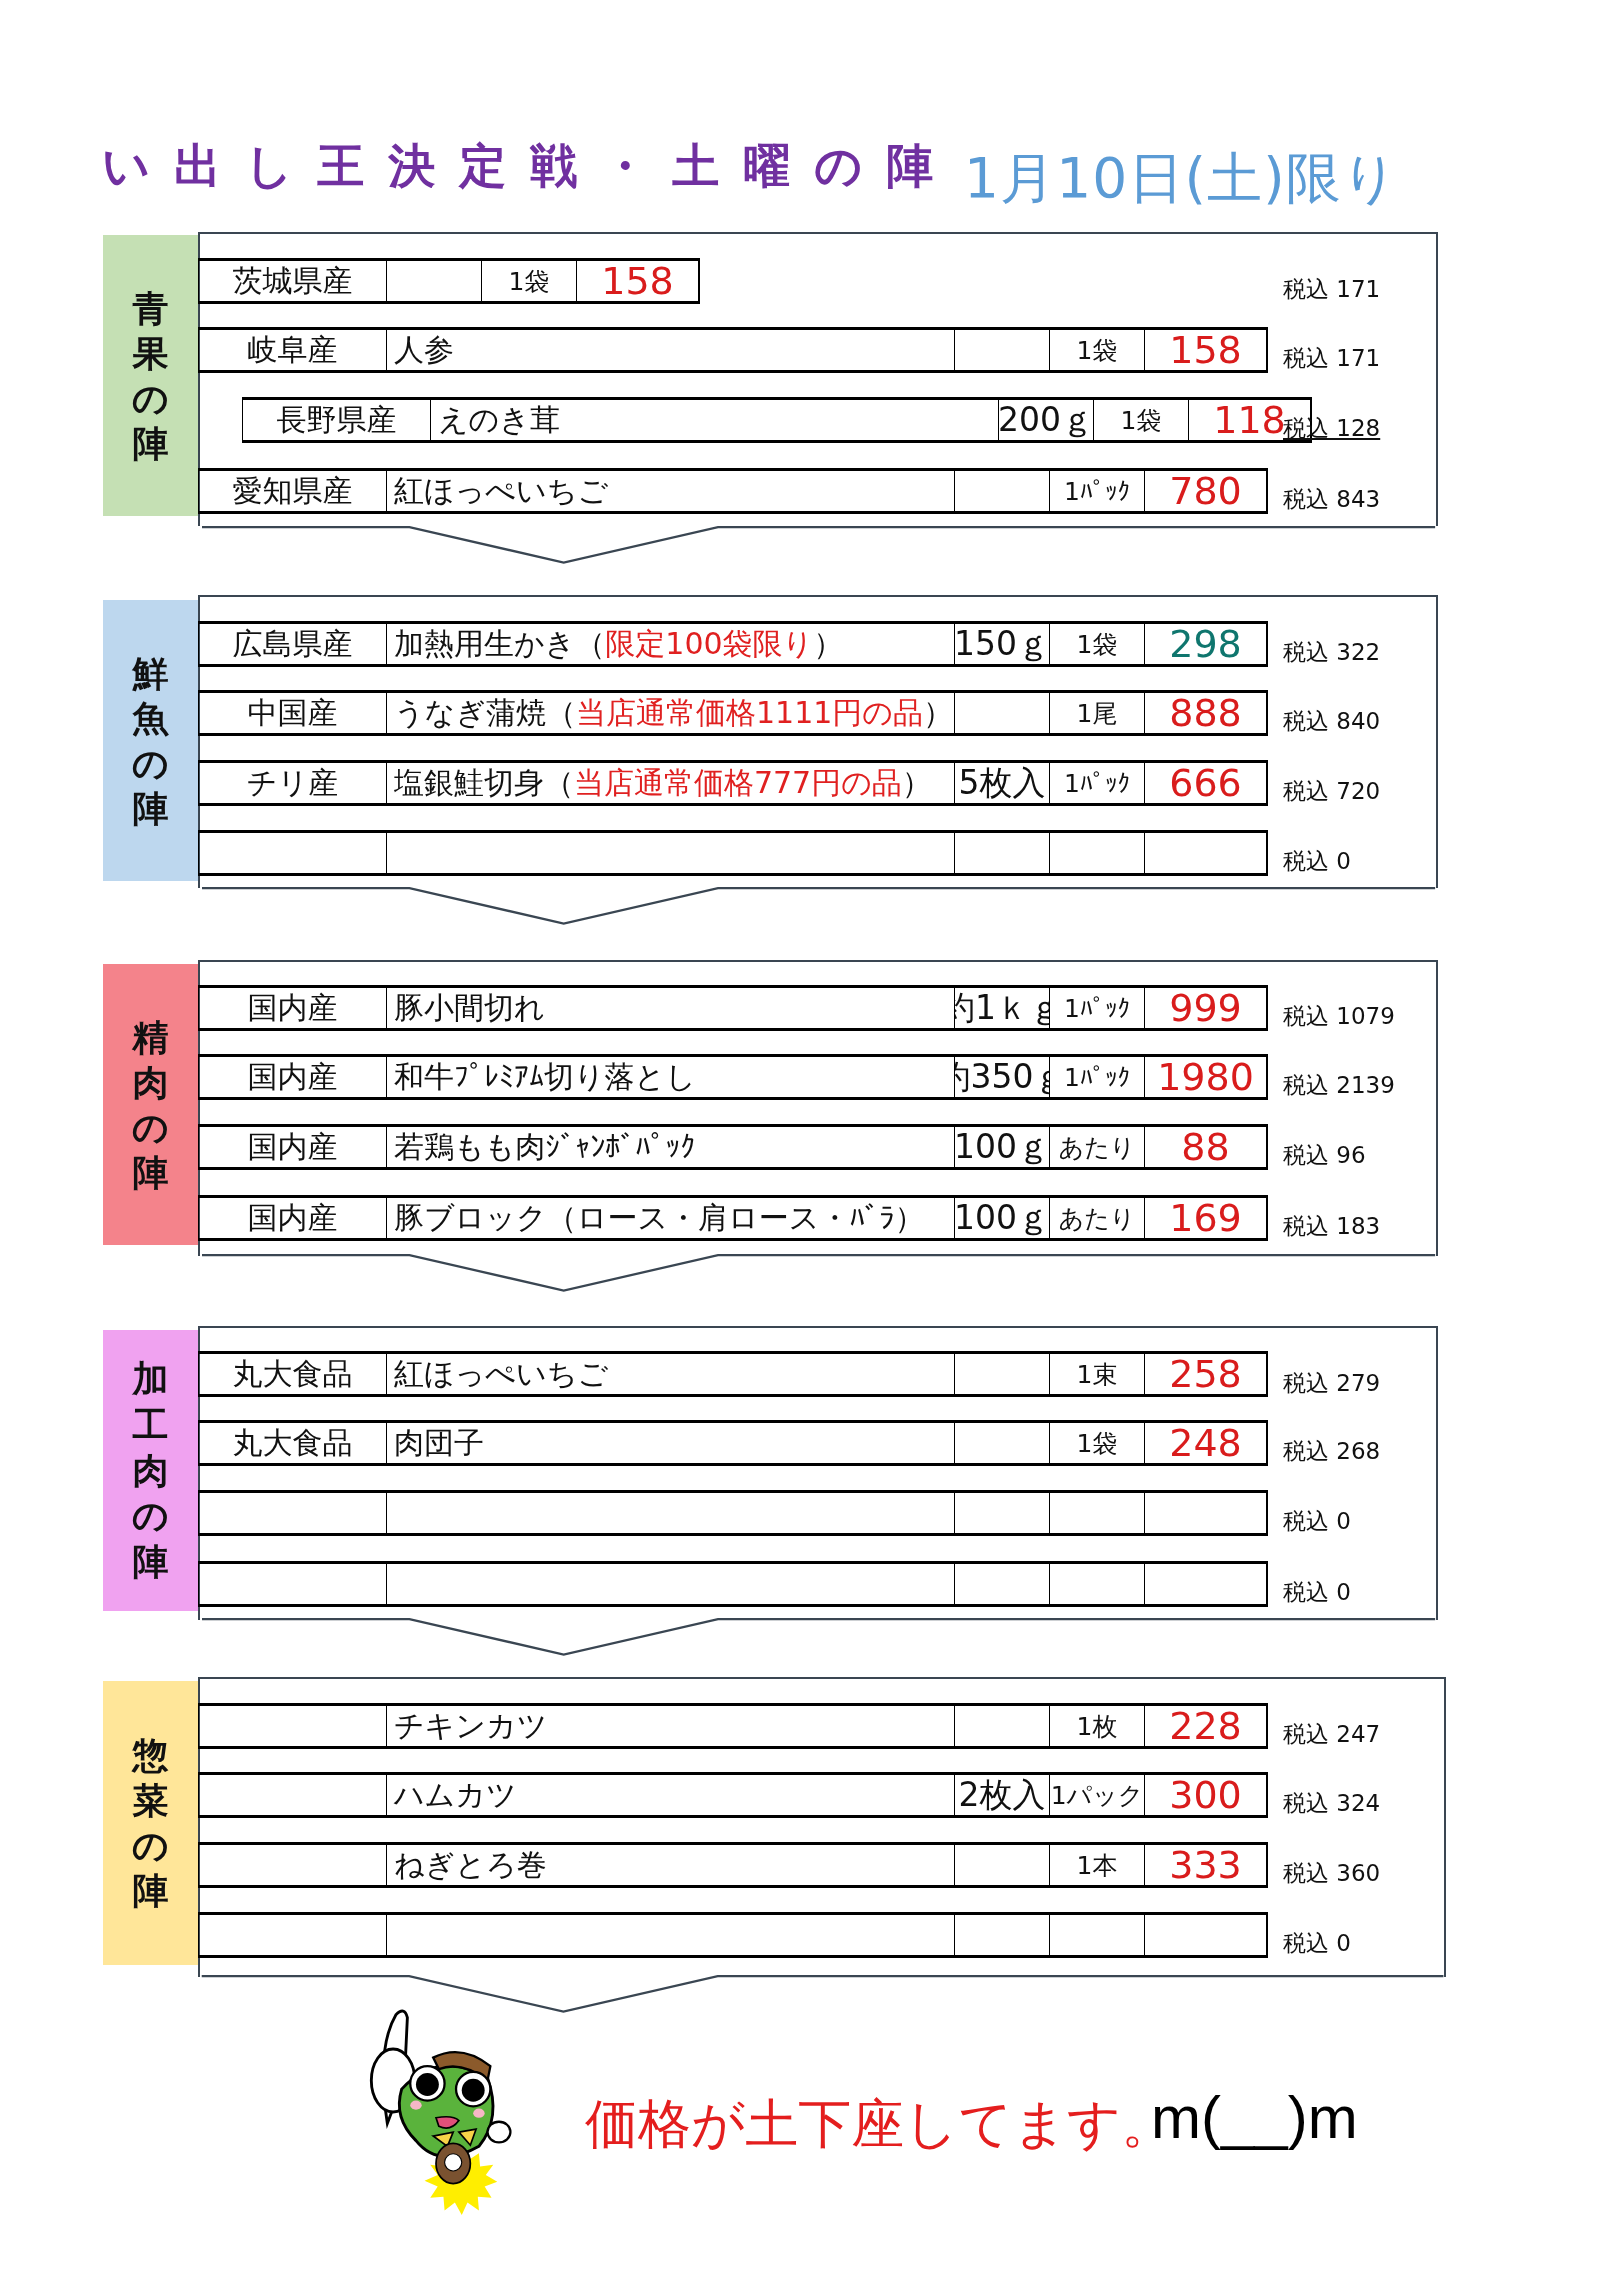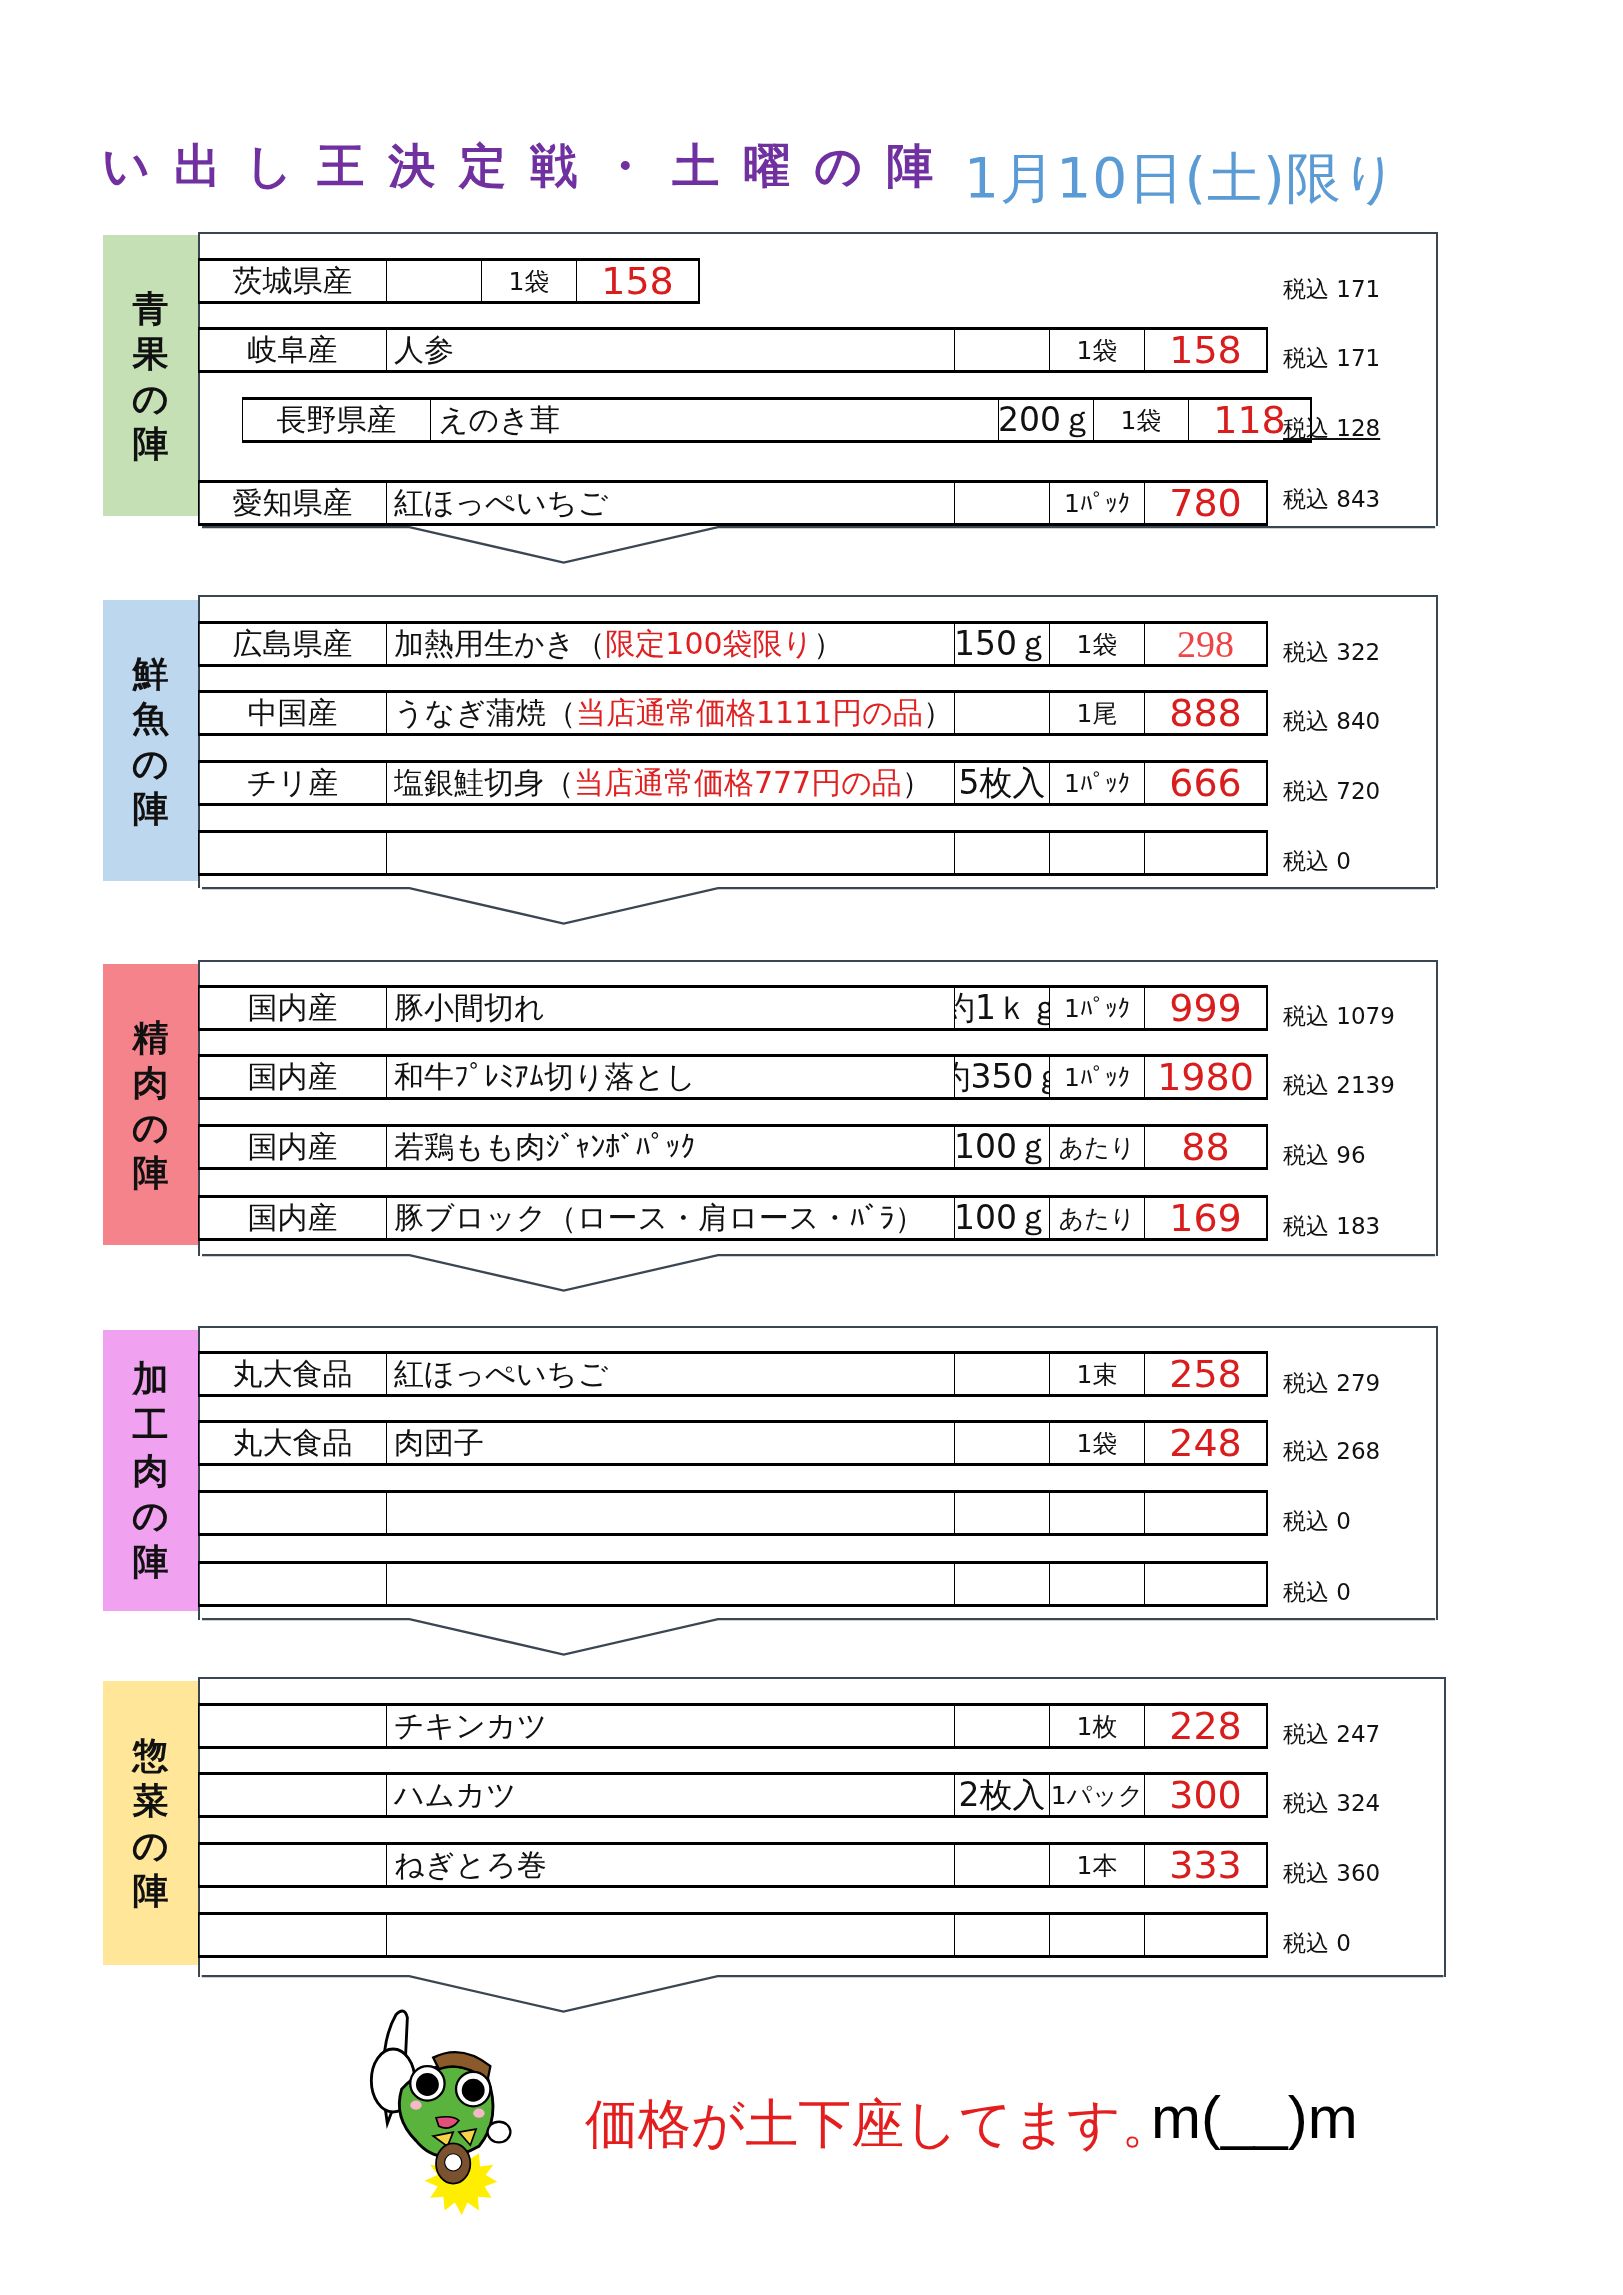--- a/index.html
+++ b/index.html
@@ -71,21 +71,21 @@
         <div class="cell c-name">
           <span>えのき茸</span>
           <span class="red"></span>
           <span></span>
         </div>
         <div class="cell c-weight">200ｇ</div>
         <div class="cell c-unit">1袋</div>
         <div class="cell c-price" style="color: rgb(217, 28, 28);">118</div>
       </div>
       <div class="tax" style="top: 413px; text-decoration: underline;">税込 128</div>
-      <div class="row" style="top: 480px;">
+      <div class="row" style="top: 468px;">
         <div class="cell c-origin">愛知県産</div>
         <div class="cell c-name">
           <span>紅ほっぺいちご</span>
           <span class="red"></span>
           <span></span>
         </div>
         <div class="cell c-weight"></div>
         <div class="cell c-unit">1ﾊﾟｯｸ</div>
         <div class="cell c-price" style="color: rgb(217, 28, 28);">780</div>
       </div>
@@ -104,21 +104,21 @@
       </svg>
       <div class="row" style="top: 621px;">
         <div class="cell c-origin">広島県産</div>
         <div class="cell c-name">
           <span>加熱用生かき（</span>
           <span class="red">限定100袋限り</span>
           <span>）</span>
         </div>
         <div class="cell c-weight">150ｇ</div>
         <div class="cell c-unit">1袋</div>
-        <div class="cell c-price" style="color: #ef4444; font-family: Liberation Serif, serif;">298</div>
+        <div class="cell c-price" style="color: #0f766e;">298</div>
       </div>
       <div class="tax" style="top: 637px;">税込 322</div>
       <div class="row" style="top: 690px;">
         <div class="cell c-origin">中国産</div>
         <div class="cell c-name">
           <span>うなぎ蒲焼（</span>
           <span class="red">当店通常価格1111円の品</span>
           <span>）</span>
         </div>
         <div class="cell c-weight"></div>

